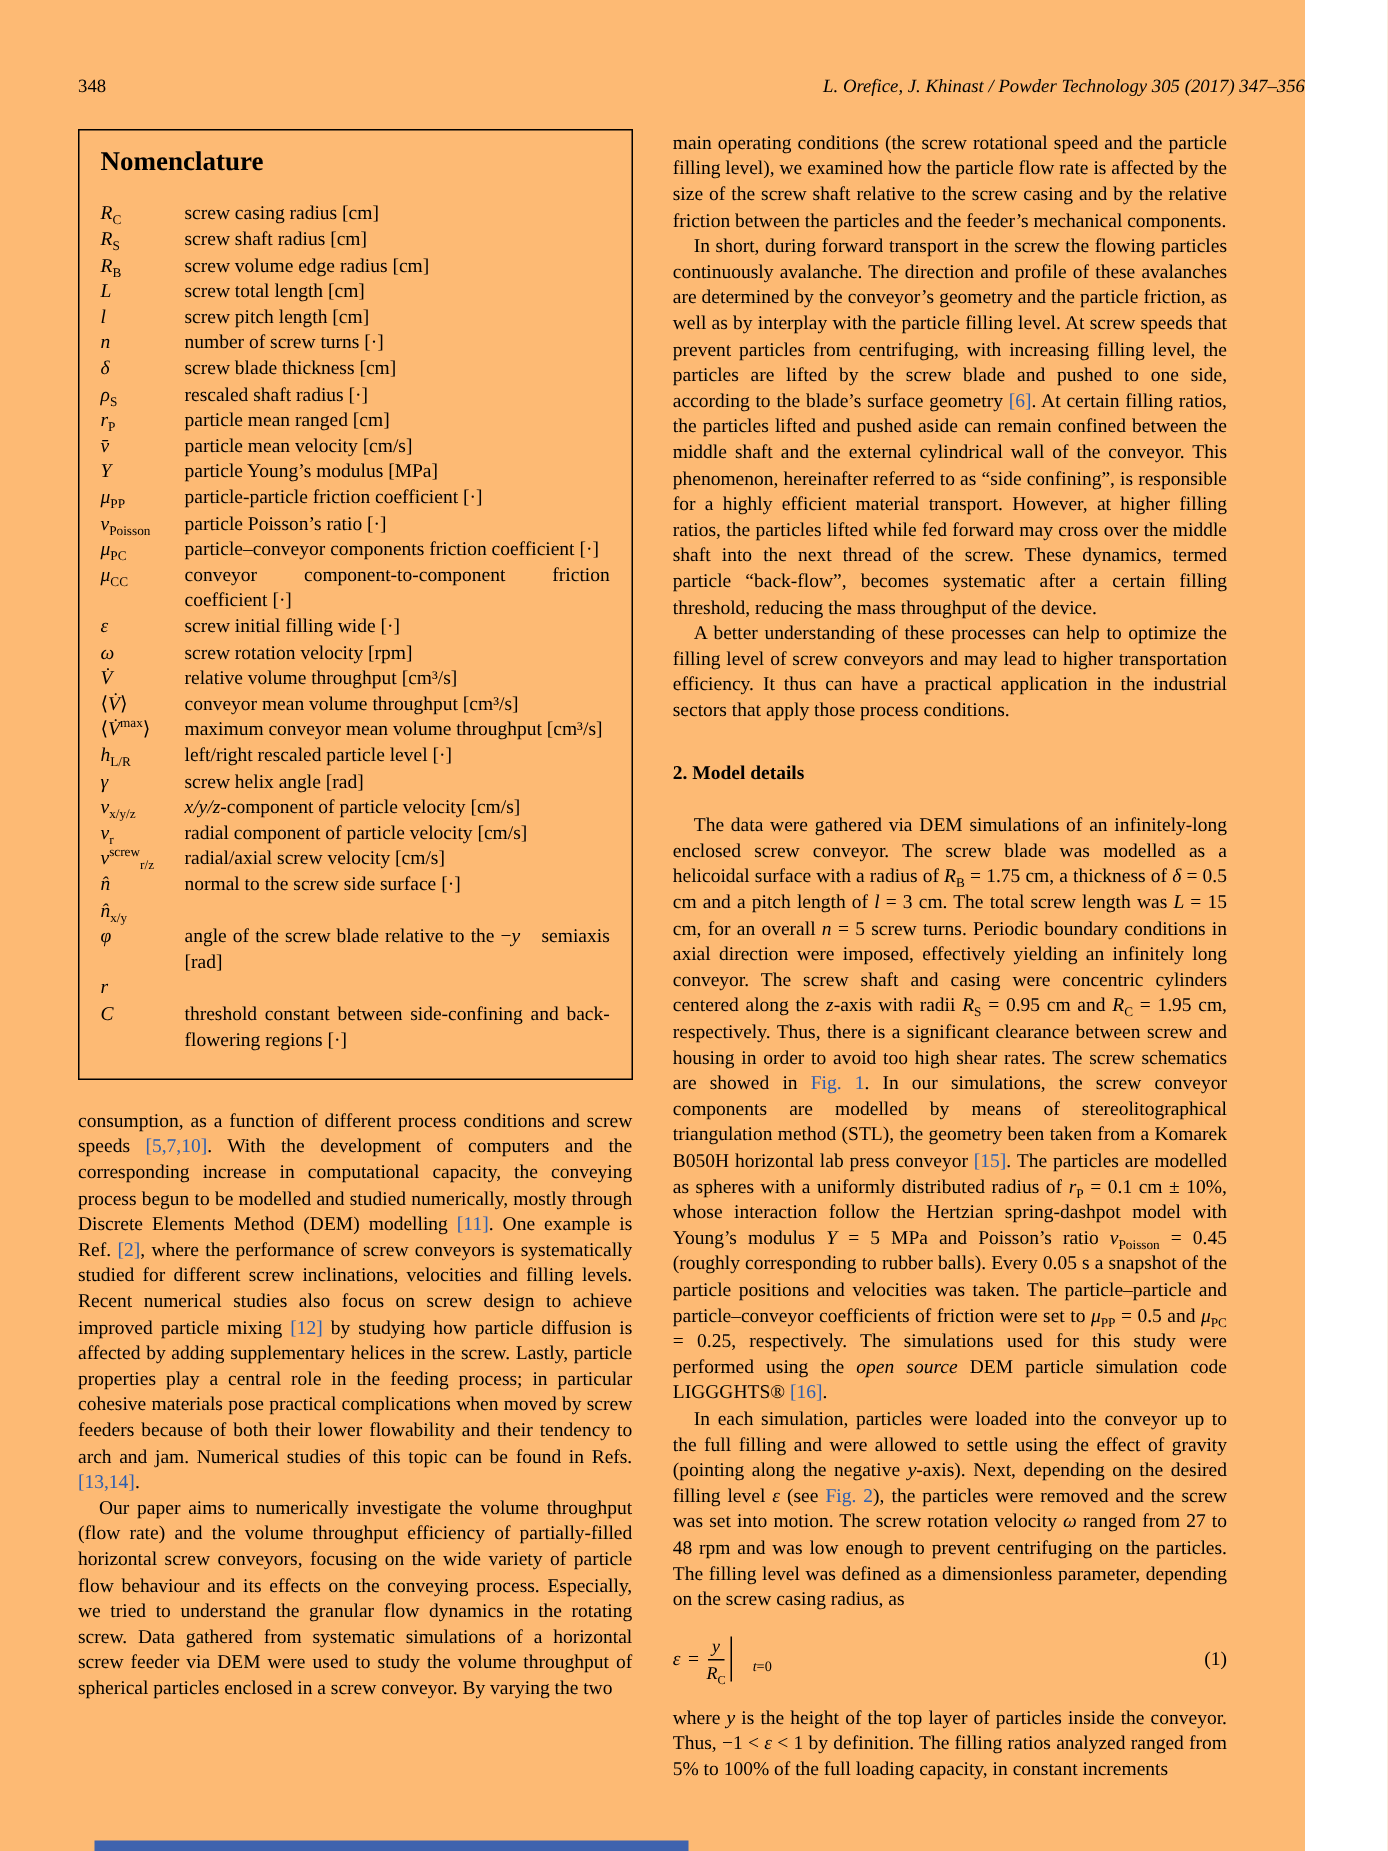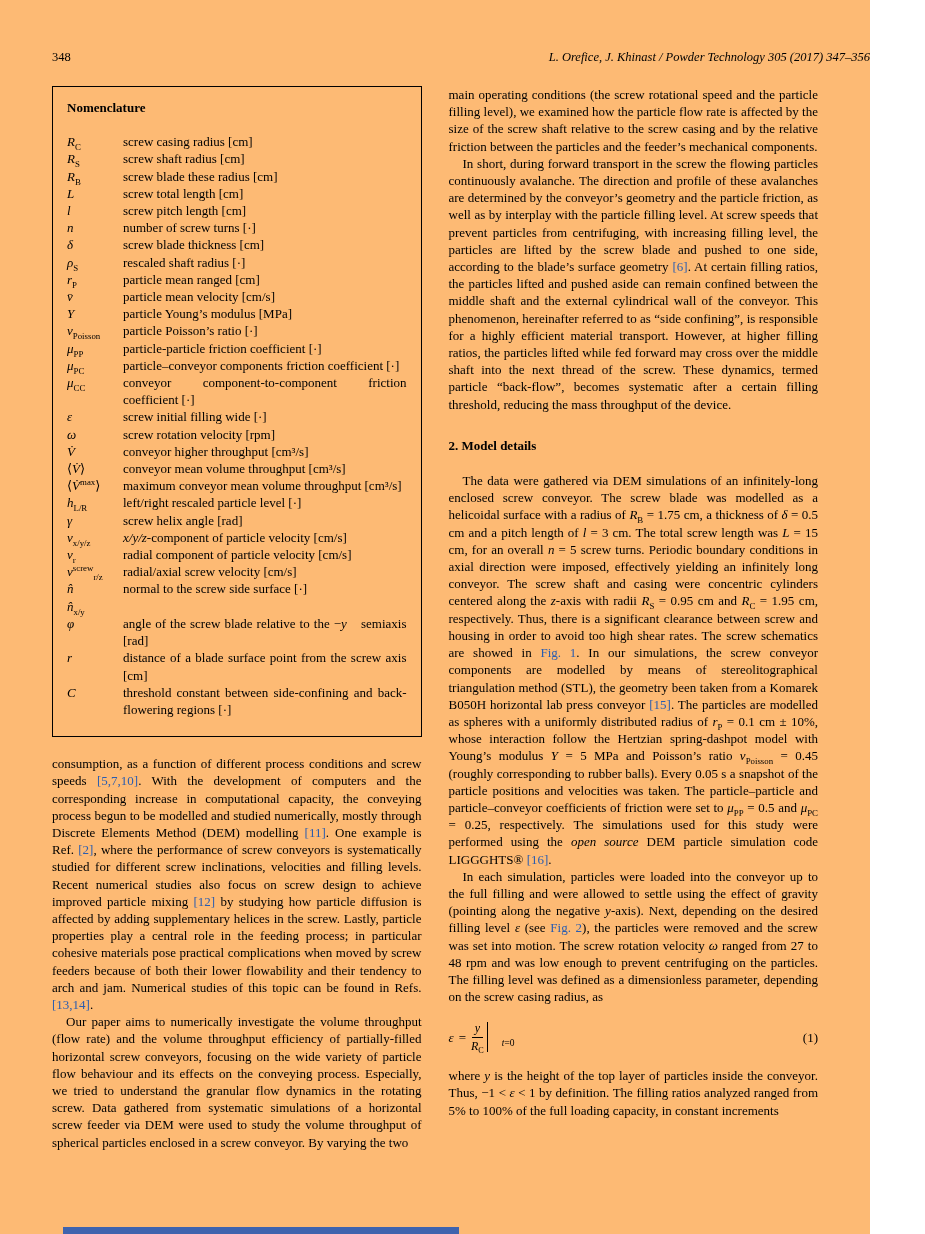--- a/index.html
+++ b/index.html
@@ -12,21 +12,21 @@
     font-family: "Liberation Serif", "DejaVu Serif", serif;
   }
   .page-header { position: relative; padding-top: 50px; }
   .page-number { position: absolute; left: 52px; top: 50px; font-size: 12.5px; }
   .running-head { display: block; text-align: right; font-style: italic; font-size: 12.5px; }
 
   .columns { display: flex; gap: 27px; padding: 21px 52px 0 52px; }
   .col { width: 397px; font-size: 13px; line-height: 17.2px; text-align: justify; }
 
   .nomenclature-box { border: 1px solid #000; padding: 12px 14px 18px 14px; margin-bottom: 18px; }
-  .nom-title { font-size: 13px; font-weight: bold; margin: 0 0 17px 0; }
+  .nom-title { font-size: 18px; font-weight: bold; margin: 0 0 17px 0; }
   .nom-row { display: flex; }
   .nom-sym { flex: 0 0 56px; }
   .nom-desc { flex: 1; text-align: justify; }
 
   .para { margin: 0; }
   .indent { text-indent: 14px; }
   .section-heading { font-size: 13px; font-weight: bold; margin: 24px 0 18px 0; }
 
   sub, sup { font-size: 68%; line-height: 0; }
   i { font-style: italic; }
@@ -63,21 +63,21 @@
             <div class="nom-row">
               <span class="nom-sym"><i>R</i><sub>C</sub></span>
               <span class="nom-desc">screw casing radius [cm]</span>
             </div>
             <div class="nom-row">
               <span class="nom-sym"><i>R</i><sub>S</sub></span>
               <span class="nom-desc">screw shaft radius [cm]</span>
             </div>
             <div class="nom-row">
               <span class="nom-sym"><i>R</i><sub>B</sub></span>
-              <span class="nom-desc">screw blade these radius [cm]</span>
+              <span class="nom-desc">screw volume edge radius [cm]</span>
             </div>
             <div class="nom-row">
               <span class="nom-sym"><i>L</i></span>
               <span class="nom-desc">screw total length [cm]</span>
             </div>
             <div class="nom-row">
               <span class="nom-sym"><i>l</i></span>
               <span class="nom-desc">screw pitch length [cm]</span>
             </div>
             <div class="nom-row">
@@ -98,46 +98,46 @@
             </div>
             <div class="nom-row">
               <span class="nom-sym"><i>v̄</i></span>
               <span class="nom-desc">particle mean velocity [cm/s]</span>
             </div>
             <div class="nom-row">
               <span class="nom-sym"><i>Y</i></span>
               <span class="nom-desc">particle Young’s modulus [MPa]</span>
             </div>
             <div class="nom-row">
+              <span class="nom-sym"><i>μ</i><sub>PP</sub></span>
+              <span class="nom-desc">particle-particle friction coefficient [·]</span>
+            </div>
+            <div class="nom-row">
               <span class="nom-sym"><i>ν</i><sub>Poisson</sub></span>
               <span class="nom-desc">particle Poisson’s ratio [·]</span>
             </div>
             <div class="nom-row">
-              <span class="nom-sym"><i>μ</i><sub>PP</sub></span>
-              <span class="nom-desc">particle-particle friction coefficient [·]</span>
-            </div>
-            <div class="nom-row">
               <span class="nom-sym"><i>μ</i><sub>PC</sub></span>
               <span class="nom-desc">particle–conveyor components friction coefficient [·]</span>
             </div>
             <div class="nom-row">
               <span class="nom-sym"><i>μ</i><sub>CC</sub></span>
               <span class="nom-desc">conveyor component-to-component friction coefficient [·]</span>
             </div>
             <div class="nom-row">
               <span class="nom-sym"><i>ε</i></span>
               <span class="nom-desc">screw initial filling wide [·]</span>
             </div>
             <div class="nom-row">
               <span class="nom-sym"><i>ω</i></span>
               <span class="nom-desc">screw rotation velocity [rpm]</span>
             </div>
             <div class="nom-row">
               <span class="nom-sym"><i>V̇</i></span>
-              <span class="nom-desc">conveyor higher throughput [cm³/s]</span>
+              <span class="nom-desc">relative volume throughput [cm³/s]</span>
             </div>
             <div class="nom-row">
               <span class="nom-sym">⟨<i>V̇</i>⟩</span>
               <span class="nom-desc">conveyor mean volume throughput [cm³/s]</span>
             </div>
             <div class="nom-row">
               <span class="nom-sym">⟨<i>V̇</i><sup>max</sup>⟩</span>
               <span class="nom-desc">maximum conveyor mean volume throughput [cm³/s]</span>
             </div>
             <div class="nom-row">
@@ -166,36 +166,36 @@
             </div>
             <div class="nom-row">
               <span class="nom-sym"><i>n̂</i><sub>x/y</sub></span>
             </div>
             <div class="nom-row">
               <span class="nom-sym"><i>φ</i></span>
               <span class="nom-desc">angle of the screw blade relative to the −<i>y⃗</i> semiaxis [rad]</span>
             </div>
             <div class="nom-row">
               <span class="nom-sym"><i>r</i></span>
-              <span class="nom-desc">distance of a blade surface point from the screw axis [cm]</span>
             </div>
             <div class="nom-row">
               <span class="nom-sym"><i>C</i></span>
               <span class="nom-desc">threshold constant between side-confining and back-flowering regions [·]</span>
             </div>
           </div>
       </section>
 
       <p class="para">consumption, as a function of different process conditions and screw speeds <span class="cite">[5,7,10]</span>. With the development of computers and the corresponding increase in computational capacity, the conveying process begun to be modelled and studied numerically, mostly through Discrete Elements Method (DEM) modelling <span class="cite">[11]</span>. One example is Ref. <span class="cite">[2]</span>, where the performance of screw conveyors is systematically studied for different screw inclinations, velocities and filling levels. Recent numerical studies also focus on screw design to achieve improved particle mixing <span class="cite">[12]</span> by studying how particle diffusion is affected by adding supplementary helices in the screw. Lastly, particle properties play a central role in the feeding process; in particular cohesive materials pose practical complications when moved by screw feeders because of both their lower flowability and their tendency to arch and jam. Numerical studies of this topic can be found in Refs. <span class="cite">[13,14]</span>.</p>
       <p class="para indent">Our paper aims to numerically investigate the volume throughput (flow rate) and the volume throughput efficiency of partially-filled horizontal screw conveyors, focusing on the wide variety of particle flow behaviour and its effects on the conveying process. Especially, we tried to understand the granular flow dynamics in the rotating screw. Data gathered from systematic simulations of a horizontal screw feeder via DEM were used to study the volume throughput of spherical particles enclosed in a screw conveyor. By varying the two</p>
     </div>
 
     <div class="col">
       <p class="para">main operating conditions (the screw rotational speed and the particle filling level), we examined how the particle flow rate is affected by the size of the screw shaft relative to the screw casing and by the relative friction between the particles and the feeder’s mechanical components.</p>
       <p class="para indent">In short, during forward transport in the screw the flowing particles continuously avalanche. The direction and profile of these avalanches are determined by the conveyor’s geometry and the particle friction, as well as by interplay with the particle filling level. At screw speeds that prevent particles from centrifuging, with increasing filling level, the particles are lifted by the screw blade and pushed to one side, according to the blade’s surface geometry <span class="cite">[6]</span>. At certain filling ratios, the particles lifted and pushed aside can remain confined between the middle shaft and the external cylindrical wall of the conveyor. This phenomenon, hereinafter referred to as “side confining”, is responsible for a highly efficient material transport. However, at higher filling ratios, the particles lifted while fed forward may cross over the middle shaft into the next thread of the screw. These dynamics, termed particle “back-flow”, becomes systematic after a certain filling threshold, reducing the mass throughput of the device.</p>
+      <p class="para indent">A better understanding of these processes can help to optimize the filling level of screw conveyors and may lead to higher transportation efficiency. It thus can have a practical application in the industrial sectors that apply those process conditions.</p>
 
       <h3 class="section-heading">2. Model details</h3>
 
       <p class="para indent">The data were gathered via DEM simulations of an infinitely-long enclosed screw conveyor. The screw blade was modelled as a helicoidal surface with a radius of <i>R</i><sub>B</sub> = 1.75 cm, a thickness of <i>δ</i> = 0.5 cm and a pitch length of <i>l</i> = 3 cm. The total screw length was <i>L</i> = 15 cm, for an overall <i>n</i> = 5 screw turns. Periodic boundary conditions in axial direction were imposed, effectively yielding an infinitely long conveyor. The screw shaft and casing were concentric cylinders centered along the <i>z</i>-axis with radii <i>R</i><sub>S</sub> = 0.95 cm and <i>R</i><sub>C</sub> = 1.95 cm, respectively. Thus, there is a significant clearance between screw and housing in order to avoid too high shear rates. The screw schematics are showed in <span class="cite">Fig.&nbsp;1</span>. In our simulations, the screw conveyor components are modelled by means of stereolitographical triangulation method (STL), the geometry been taken from a Komarek B050H horizontal lab press conveyor <span class="cite">[15]</span>. The particles are modelled as spheres with a uniformly distributed radius of <i>r</i><sub>P</sub> = 0.1 cm ± 10%, whose interaction follow the Hertzian spring-dashpot model with Young’s modulus <i>Y</i> = 5 MPa and Poisson’s ratio <i>ν</i><sub>Poisson</sub> = 0.45 (roughly corresponding to rubber balls). Every 0.05 s a snapshot of the particle positions and velocities was taken. The particle–particle and particle–conveyor coefficients of friction were set to <i>μ</i><sub>PP</sub> = 0.5 and <i>μ</i><sub>PC</sub> = 0.25, respectively. The simulations used for this study were performed using the <i>open source</i> DEM particle simulation code LIGGGHTS® <span class="cite">[16]</span>.</p>
       <p class="para indent">In each simulation, particles were loaded into the conveyor up to the full filling and were allowed to settle using the effect of gravity (pointing along the negative <i>y</i>-axis). Next, depending on the desired filling level <i>ε</i> (see <span class="cite">Fig.&nbsp;2</span>), the particles were removed and the screw was set into motion. The screw rotation velocity <i>ω</i> ranged from 27 to 48 rpm and was low enough to prevent centrifuging on the particles. The filling level was defined as a dimensionless parameter, depending on the screw casing radius, as</p>
 
       <div class="equation-row">
         <span class="eq-body">
           <span class="eq-lhs"><i>ε</i></span>
           <span class="eq-equals">=</span>

